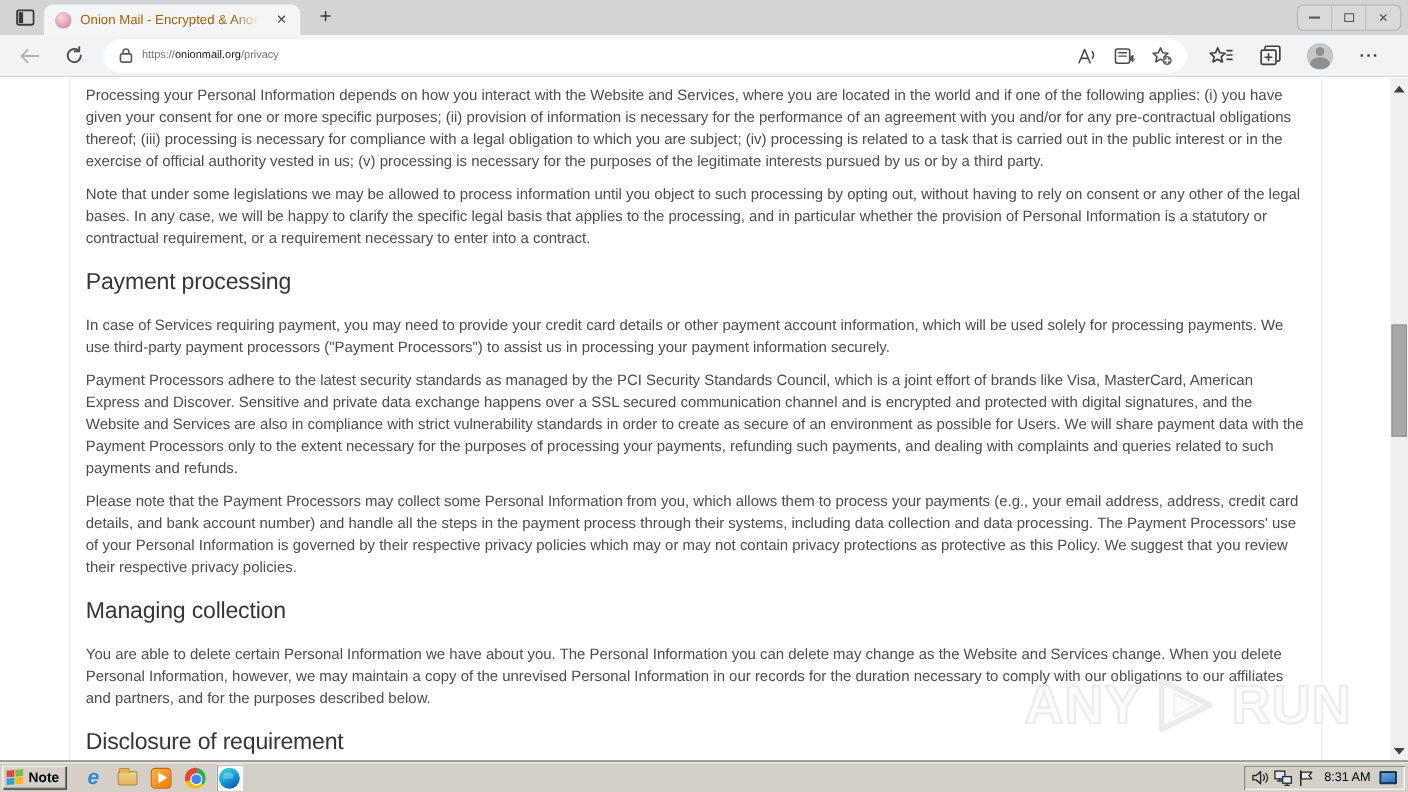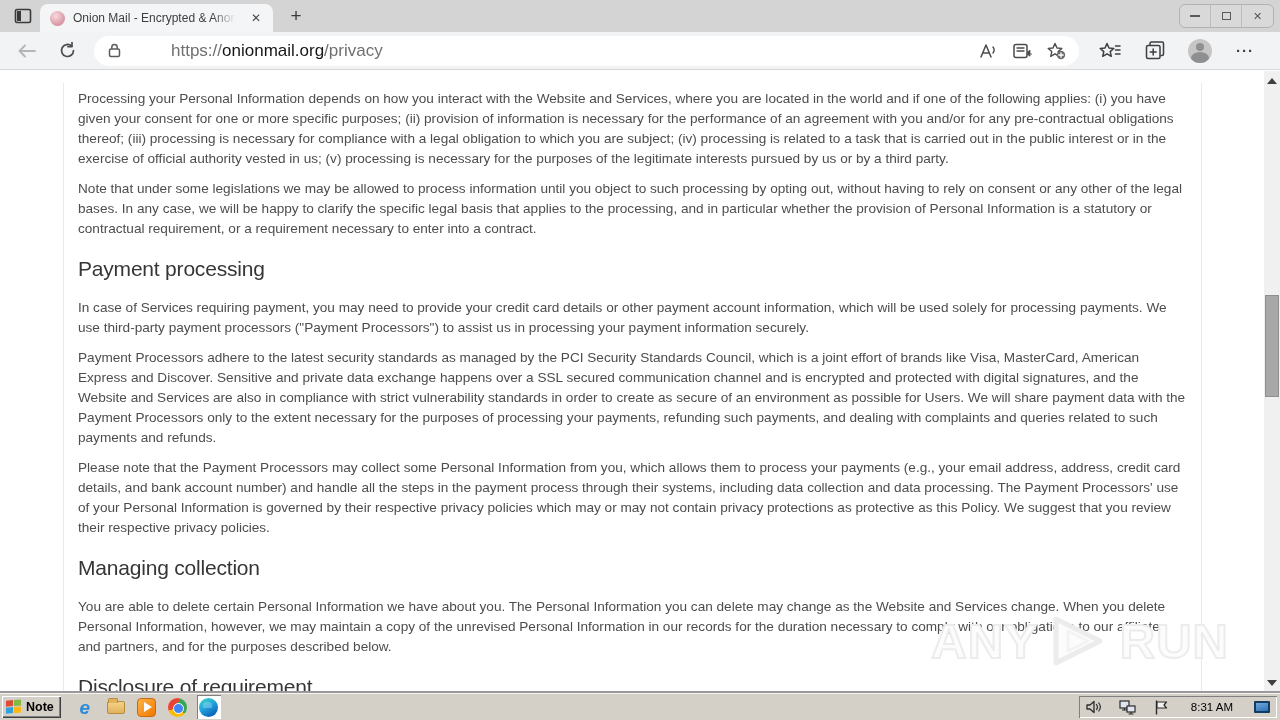--- a/index.html
+++ b/index.html
@@ -4,50 +4,50 @@
 <style>
   * { margin:0; padding:0; box-sizing:border-box; }
   html,body { width:1280px; height:720px; overflow:hidden; }
   body { font-family:"Liberation Sans", sans-serif; background:#fff; position:relative; }
 
   
   .tabstrip { position:absolute; top:0; left:0; right:0; height:32px; background:#d4d4d4; display:flex; align-items:flex-end; }
   .tab-actions { width:34px; height:28px; margin:0 0 2px 6px; display:flex; align-items:center; justify-content:center; cursor:pointer; }
   .tab { width:233px; height:28px; background:#f4f5f6; border-radius:8px 8px 0 0; display:flex; align-items:center; padding:0 8px 0 10px; gap:8px; position:relative; }
   .favicon { width:15px; height:15px; border-radius:50%; background:radial-gradient(circle at 38% 32%, #f4d2d8 8%, #e0a4b0 55%, #c8808e 95%); flex:0 0 auto; }
-  .tab-title { flex:1; font-size:12px; color:#404040; white-space:nowrap; overflow:hidden;
+  .tab-title { flex:1; font-size:12px; color:#a16207; white-space:nowrap; overflow:hidden;
     -webkit-mask-image:linear-gradient(90deg,#000 84%,transparent 98%); mask-image:linear-gradient(90deg,#000 84%,transparent 98%); }
   .tab-close { font-size:12px; color:#4a4a4a; width:18px; height:18px; display:flex; align-items:center; justify-content:center; border-radius:4px; cursor:pointer; }
   .newtab { width:26px; height:26px; margin:0 0 3px 10px; display:flex; align-items:center; justify-content:center; font-size:19px; font-weight:300; color:#3c3c3c; cursor:pointer; }
   .wincontrols { position:absolute; right:6px; top:4px; height:24px; display:flex; border:1px solid #b2b2b2; border-radius:6px; background:#d9d9d9; overflow:hidden; }
   .winbtn { width:31px; height:100%; display:flex; align-items:center; justify-content:center; border-right:1px solid #bdbdbd; cursor:pointer; color:#555; font-size:11px; }
   .winbtn:last-child { border-right:none; }
   .glyph-min { width:10px; height:2px; background:#5a5a5a; }
   .glyph-restore { width:9px; height:8px; border:1.5px solid #5a5a5a; position:relative; background:#d9d9d9; }
   .glyph-restore::before { content:""; position:absolute; top:-4px; left:3px; width:9px; height:8px; border:1.5px solid #5a5a5a; z-index:-1; }
 
   
   .toolbar { position:absolute; top:32px; left:0; right:0; height:38px; background:#f1f3f4; border-bottom:1px solid #d7d7d7; display:flex; align-items:center; }
   .navbtn { width:30px; height:30px; display:flex; align-items:center; justify-content:center; cursor:pointer; flex:0 0 auto; }
   .back { margin-left:12px; }
   .addressbar { margin-left:12px; width:985px; height:30px; background:#fff; border-radius:16px; display:flex; align-items:center; padding:0 10px 0 14px; gap:8px; }
-  .url { font-size:17px; white-space:nowrap;margin-left:42px; }
+  .url { font-size:10px; white-space:nowrap; }
   .url .scheme, .url .path { color:#707070; }
   .url .host { color:#161616; }
   .addr-spacer { flex:1; }
   .pill-ico { width:26px; height:26px; display:flex; align-items:center; justify-content:center; cursor:pointer; flex:0 0 auto; }
   .tb-ico { width:28px; height:28px; display:flex; align-items:center; justify-content:center; cursor:pointer; flex:0 0 auto; margin-left:17px; }
   .avatar { width:24px; height:24px; border-radius:50%; background:#c6c6c6; overflow:hidden; position:relative; }
   .avatar::before { content:""; position:absolute; top:4px; left:8px; width:8px; height:8px; border-radius:50%; background:#8f8f8f; }
   .avatar::after { content:""; position:absolute; top:13px; left:3px; width:18px; height:12px; border-radius:50%; background:#8f8f8f; }
   .ellipsis { font-size:15px; letter-spacing:1px; color:#3f3f3f; font-weight:bold; }
 
   
   .content { position:absolute; top:71px; left:0; right:16px; bottom:27px; background:#fff; overflow:hidden; }
-  .page-column { position:absolute; left:63px; top:12px; bottom:-1px; width:1139px; border-left:1px solid #eaeaea; border-right:1px solid #eaeaea; padding:6px 15px 0 14px; }
+  .page-column { position:absolute; left:63px; top:0; bottom:-1px; width:1139px; border-left:1px solid #eaeaea; border-right:1px solid #eaeaea; padding:6px 15px 0 14px; }
   .page-column p { font-size:13.6px; line-height:20px; color:#4d4d4d; margin-bottom:10px; }
   .page-column h2 { font-size:21px; line-height:34px; font-weight:400; color:#363636; margin:13px 0 12px; letter-spacing:-0.2px; }
 
   
   .watermark { position:absolute; right:35px; bottom:24px; display:flex; align-items:center; gap:10px; pointer-events:none; }
   .wm-text { font-size:49px; font-weight:800; letter-spacing:1px; color:#fcfcfc; -webkit-text-stroke:2px #ececec; }
   .wm-logo { width:62px; height:56px; }
 
   
   .scrollbar { position:absolute; top:71px; right:0; bottom:27px; width:16px; background:#f0f0f0; }
@@ -71,21 +71,21 @@
   .ie-e { font-size:19px; font-weight:bold; font-style:italic; color:#2f8ad8; line-height:1; }
   .folder { width:18px; height:13px; background:linear-gradient(#f3d389,#e2b25e); border:1px solid #b78c3a; border-radius:2px; position:relative; }
   .folder::before { content:""; position:absolute; top:-4px; left:0; width:8px; height:4px; background:#e2b25e; border:1px solid #b78c3a; border-bottom:none; border-radius:2px 2px 0 0; }
   .wmp { width:19px; height:19px; border-radius:4px; background:linear-gradient(135deg,#ffb347,#f07800); display:flex; align-items:center; justify-content:center; border:1px solid #c96a10; }
   .wmp i { width:0; height:0; border-top:5px solid transparent; border-bottom:5px solid transparent; border-left:8px solid #fff; margin-left:2px; }
   .chrome { width:19px; height:19px; border-radius:50%; background:conic-gradient(from 130deg, #fbbc05 0 120deg, #ea4335 120deg 240deg, #34a853 240deg 360deg); position:relative; }
   .chrome::after { content:""; position:absolute; top:5px; left:5px; width:9px; height:9px; border-radius:50%; background:#4285f4; border:1.5px solid #fff; }
   .edge { width:19px; height:19px; border-radius:50%; background:linear-gradient(150deg,#3bd6c6 5%,#23a3dd 45%,#0b63b8 85%); position:relative; }
   .edge::after { content:""; position:absolute; top:4px; left:4px; width:9px; height:6px; border-radius:50% 50% 0 0; background:rgba(255,255,255,0.25); }
   .tb-spacer { flex:1; }
-  .tray { height:22px; margin:0 3px 0 0; padding:0 6px; display:flex; align-items:center; gap:16px;
+  .tray { height:22px; margin:0 3px 0 0; padding:0 6px; display:flex; align-items:center; gap:3px;
     box-shadow:inset 1px 1px 0 #808080, inset -1px -1px 0 #ffffff; }
   .tray-ico { width:18px; height:16px; display:flex; align-items:center; justify-content:center; cursor:pointer; }
   .clock { font-size:11.5px; color:#000; padding:0 4px; white-space:nowrap; }
   .monitor { width:16px; height:12px; background:linear-gradient(160deg,#6fa8dc,#2f71b8); border:2px solid #123d63; border-radius:1px; }
 
   svg { display:block; }
 </style>
 </head>
 <body>
 

